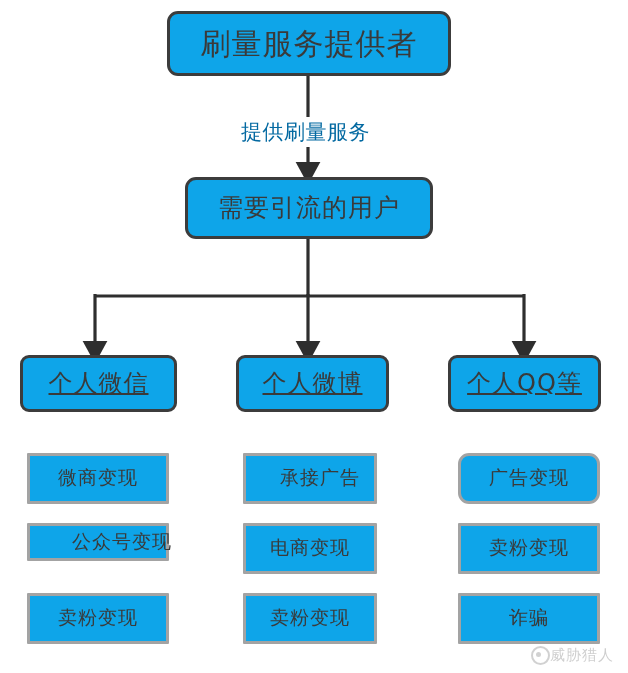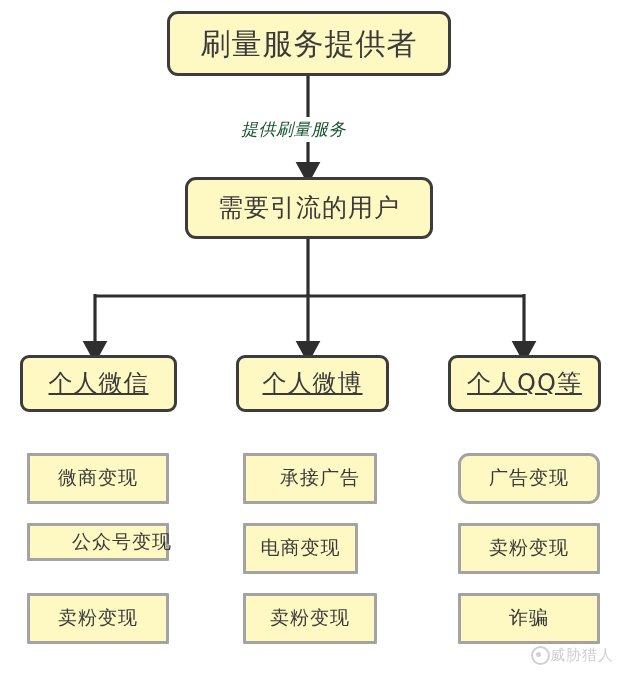--- a/index.html
+++ b/index.html
@@ -22,21 +22,21 @@
     position: absolute;
     left: 0;
     top: 0;
     width: 628px;
     height: 673px;
     pointer-events: none;
   }
   .node {
     position: absolute;
     box-sizing: border-box;
-    background: #fef9c3;
+    background: #0ea5e9;
     display: flex;
     align-items: center;
     justify-content: center;
     text-align: center;
     color: #3a3a3a;
     line-height: 1.1;
     white-space: nowrap;
   }
   .node-root {
     border: 3px solid #3c3c3c;
@@ -60,27 +60,26 @@
   }
   .node-leaf {
     border: 3px solid #a3a3a3;
     border-radius: 1px;
     font-size: 19px;
     letter-spacing: 1px;
     font-family: Liberation Serif, serif;
   }
   .edge-label {
     position: absolute;
-    font-size: 17px;
-    color: #14532d;
+    font-size: 21px;
+    color: #0369a1;
     background: #ffffff;
     padding: 1px 5px;
     white-space: nowrap;
     letter-spacing: 0.5px;
-    font-style: italic;
   }
   .watermark {
     position: absolute;
     right: 14px;
     bottom: 8px;
     display: flex;
     align-items: center;
     opacity: 0.30;
   }
   .watermark-mark {
@@ -157,21 +156,21 @@
   <div class="node node-leaf" style="left:27px; top:523px; width:142px; height:38px;padding-left:48px;">
     <span>公众号变现</span>
   </div>
   <div class="node node-leaf" style="left:27px; top:593px; width:142px; height:51px;">
     <span>卖粉变现</span>
   </div>
 
   <div class="node node-leaf" style="left:243px; top:453px; width:134px; height:51px;padding-left:20px;">
     <span>承接广告</span>
   </div>
-  <div class="node node-leaf" style="left:243px; top:523px; width:115px; height:51px;align-items:center;">
+  <div class="node node-leaf" style="left:243px; top:523px; width:134px; height:51px;align-items:center;">
     <span>电商变现</span>
   </div>
   <div class="node node-leaf" style="left:243px; top:593px; width:134px; height:51px;">
     <span>卖粉变现</span>
   </div>
 
   <div class="node node-leaf" style="left:458px; top:453px; width:142px; height:51px;border-radius:11px;">
     <span>广告变现</span>
   </div>
   <div class="node node-leaf" style="left:458px; top:523px; width:142px; height:51px;">

